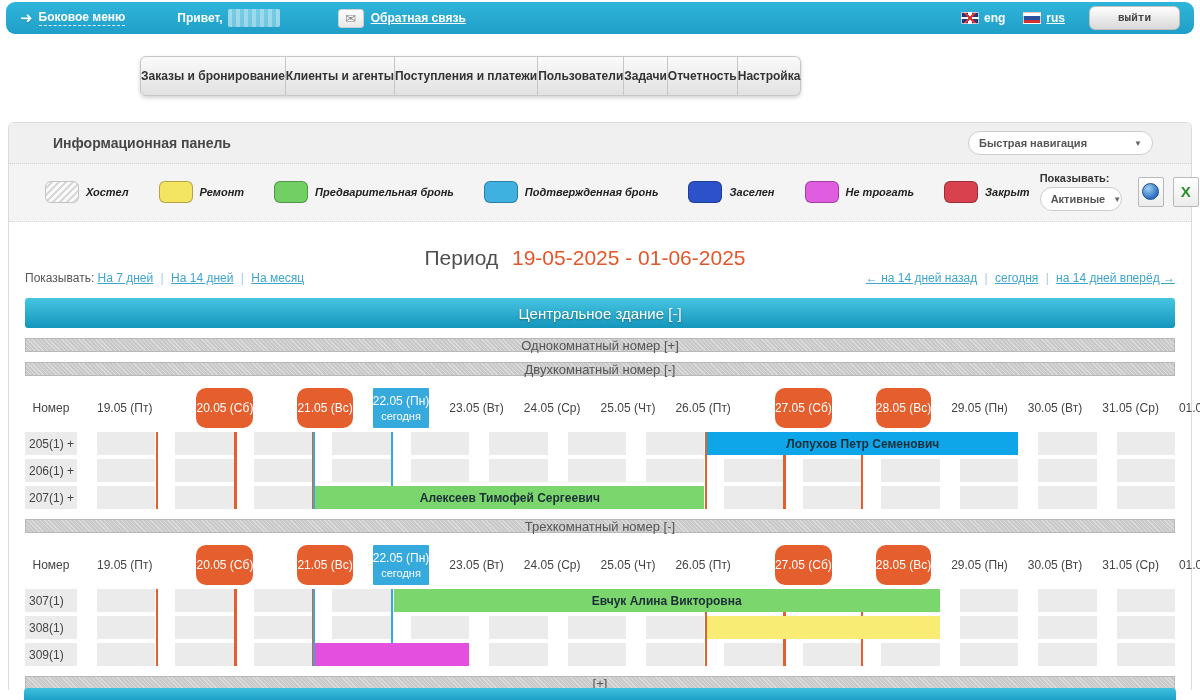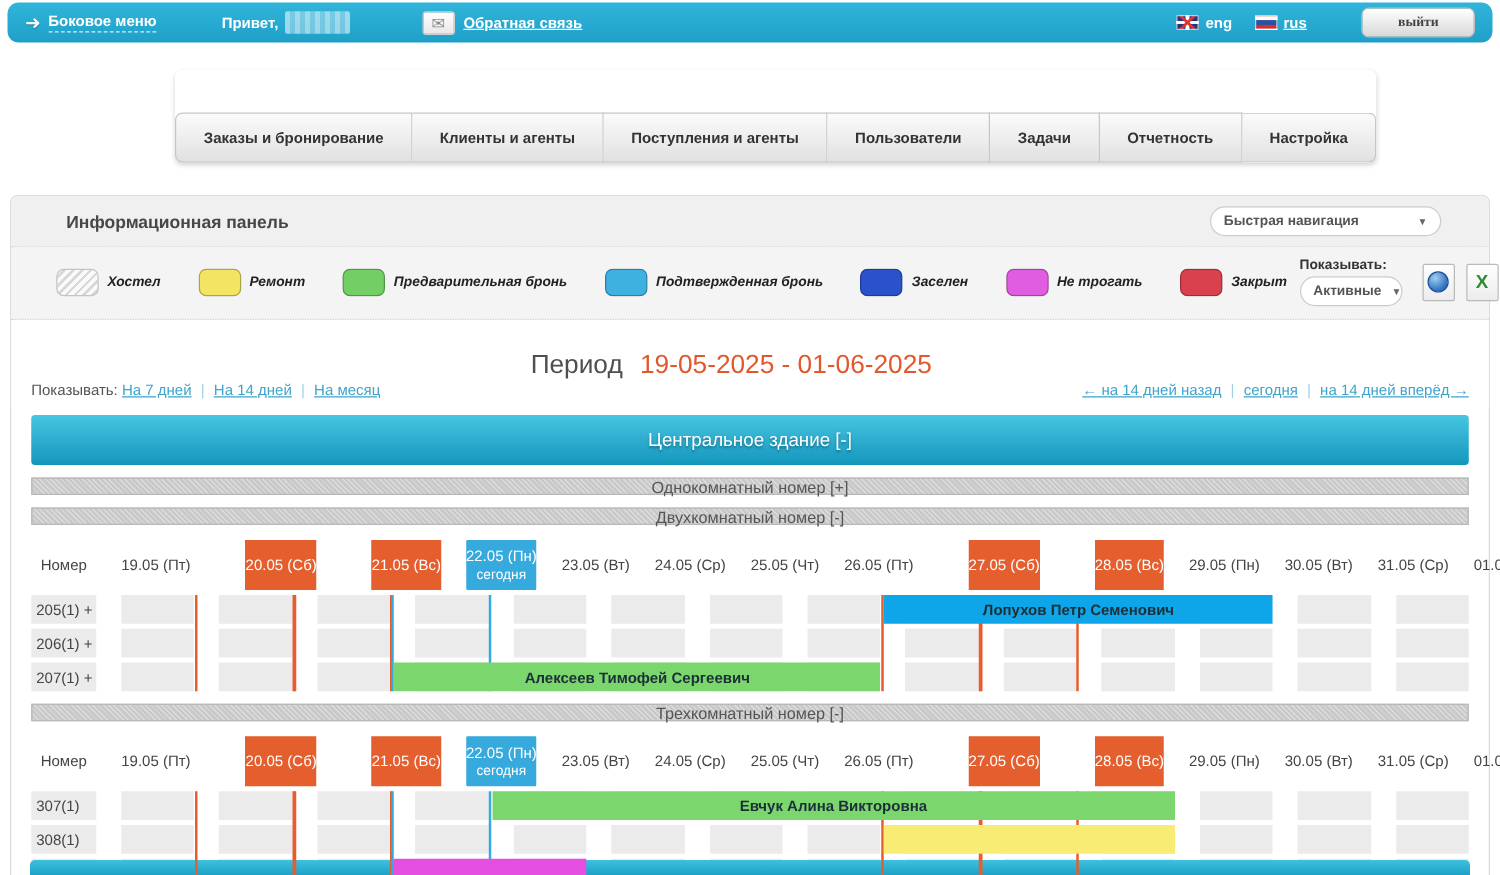--- a/index.html
+++ b/index.html
@@ -32,28 +32,28 @@
   .flag { display: inline-block; width: 18px; height: 12px; border: 1px solid rgba(255,255,255,.7); }
   .flag.uk { background:
       linear-gradient(45deg, transparent 44%, #d33 44%, #d33 56%, transparent 56%),
       linear-gradient(-45deg, transparent 44%, #d33 44%, #d33 56%, transparent 56%),
       linear-gradient(to right, transparent 40%, #fff 40%, #fff 60%, transparent 60%),
       linear-gradient(to bottom, transparent 40%, #fff 40%, #fff 60%, transparent 60%),
       #23367a; }
   .flag.ru { background: linear-gradient(to bottom, #fff 0 33%, #2a50a0 33% 66%, #d03030 66%); }
   .tb-lang { font-weight: bold; font-size: 12px; margin: 0 18px 0 5px; color: #fff; }
   .tb-lang.u { text-decoration: underline; cursor: pointer; }
-  .logout { font-family: Liberation Serif, serif; font-weight: bold; font-size: 11px; color: #444;
+  .logout { font-family: Liberation Mono, monospace; font-weight: bold; font-size: 11px; color: #444;
     background: linear-gradient(#ffffff, #d8d8d8); border: 1px solid #bfbfbf; border-radius: 6px;
-    padding: 5px 28px; margin-left: 26px; cursor: pointer; }
+    padding: 5px 28px; margin-left: 6px; cursor: pointer; }
   
   .tabs-row { margin: 22px 0 0 140px; }
   .tabs { display: inline-flex; box-shadow: 0 2px 4px rgba(0,0,0,.18); border-radius: 6px; }
-  .tab { padding: 12px 22px; font-weight: bold; font-size: 12px; color: #333;
-    background: linear-gradient(#fbfbfb, #e1e1e1); border: 1px solid #c6c6c6; border-left: none; cursor: pointer; white-space: nowrap; margin-top: 34px; }
+  .tab { padding: 12px 0; font-weight: bold; font-size: 12px; color: #333;
+    background: linear-gradient(#fbfbfb, #e1e1e1); border: 1px solid #c6c6c6; border-left: none; cursor: pointer; white-space: nowrap; }
   .tab:first-child { border-left: 1px solid #c6c6c6; border-radius: 6px 0 0 6px; }
   .tab:last-child { border-radius: 0 6px 6px 0; }
   
   .panel { margin: 26px 8px 0; border: 1px solid #dcdcdc; border-bottom: none;
     border-radius: 6px 6px 0 0; background: #fff; }
   .panel-header { background: #f0f0f0; border-bottom: 1px dotted #cfcfcf; border-radius: 6px 6px 0 0;
     padding: 8px 16px 8px 44px; display: flex; align-items: center; justify-content: space-between; }
   .panel-title { font-weight: bold; font-size: 14px; color: #474747; }
   .select { background: #fff; border: 1px solid #ccc; border-radius: 13px; color: #555;
     font-weight: bold; font-size: 11px; display: flex; align-items: center;
@@ -83,35 +83,35 @@
   .pdf { color: #cc2222; font-weight: bold; font-size: 14px; font-style: italic; }
   .rub { font-weight: bold; font-size: 13px; color: #333; }
   
   .period-row { padding: 9px 16px 7px; display: flex; align-items: center; justify-content: space-between; background: #fff; }
   .pr-left, .pr-right { font-size: 12px; color: #555; white-space: nowrap; margin-top: 40px; }
   .plink { color: #3da4cc; text-decoration: underline; cursor: pointer; font-size: 12px; }
   .psep { color: #9fcfe2; margin: 0 4px; }
   .pr-center { font-size: 21px; color: #4f4f4f; white-space: nowrap; }
   .period-val { color: #e2572b; margin-left: 8px; }
   
-  .building-bar { margin: 6px 16px 0; height: 40px; border-radius: 3px;
+  .building-bar { margin: 6px 16px 0; height: 30px; border-radius: 3px;
     background: linear-gradient(to bottom, #47c5e2, #1496bc);
     color: #fff; font-size: 15px; display: flex; align-items: center; justify-content: center;
     text-shadow: 0 1px 2px rgba(0,0,0,.35); cursor: pointer; }
   .section-bar { margin: 10px 16px 0; height: 14px; border: 1px solid #b8b8b8;
     background-color: #c9c9c9;
     background-image: repeating-linear-gradient(45deg, rgba(255,255,255,.35) 0 1px, transparent 1px 3px);
     color: #555; font-size: 13px; display: flex; align-items: center; justify-content: center; cursor: pointer; }
   
   .ttable { margin: 12px 16px 2px; }
   .thead, .trow { display: grid; grid-template-columns: 52px repeat(14, 1fr); grid-gap: 3px; gap: 20px; }
   .thead { height: 40px; margin-bottom: 4px; }
   .hcell { display: flex; flex-direction: column; align-items: center; justify-content: center;
     font-size: 12px; color: #444; white-space: nowrap; }
-  .hcell.weekend { background: #e55e2d; color: #fff; border-radius: 0; margin-left: 24px; }
+  .hcell.weekend { background: #e55e2d; color: #fff; border-radius: 10px; margin-left: 24px; }
   .hcell.today { background: #36a9dd; color: #fff; border-radius: 1px; }
   .hcell .sub { font-size: 11px; margin-top: 2px; }
   .tbody { position: relative; display: flex; flex-direction: column; gap: 4px; }
   .trow { height: 23px; position: relative; }
   .rlabel { background: #ebebeb; font-size: 12px; color: #444; display: flex;
     align-items: center; padding-left: 4px; white-space: nowrap; cursor: pointer; }
   .tcell { background: #ebebeb; cursor: pointer; }
   .vline { position: absolute; top: 0; bottom: 0; width: 2px; z-index: 1; pointer-events: none; }
   .bar { position: absolute; top: 0; height: 100%; z-index: 2; display: flex; align-items: center;
     justify-content: center; font-weight: bold; font-size: 12px; color: #1c2f38;
@@ -138,21 +138,21 @@
     <span class="flag ru"></span>
     <span class="tb-lang u">rus</span>
     <button class="logout">выйти</button>
   </div>
 </div>
 
 <div class="tabs-row">
   <div class="tabs">
       <div class="tab">Заказы и бронирование</div>
       <div class="tab">Клиенты и агенты</div>
-      <div class="tab">Поступления и агенты</div>
+      <div class="tab">Поступления и платежи</div>
       <div class="tab">Пользователи</div>
       <div class="tab">Задачи</div>
       <div class="tab">Отчетность</div>
       <div class="tab">Настройка</div>
     </div>
 </div>
 
 <div class="panel">
 
   <div class="panel-header">

